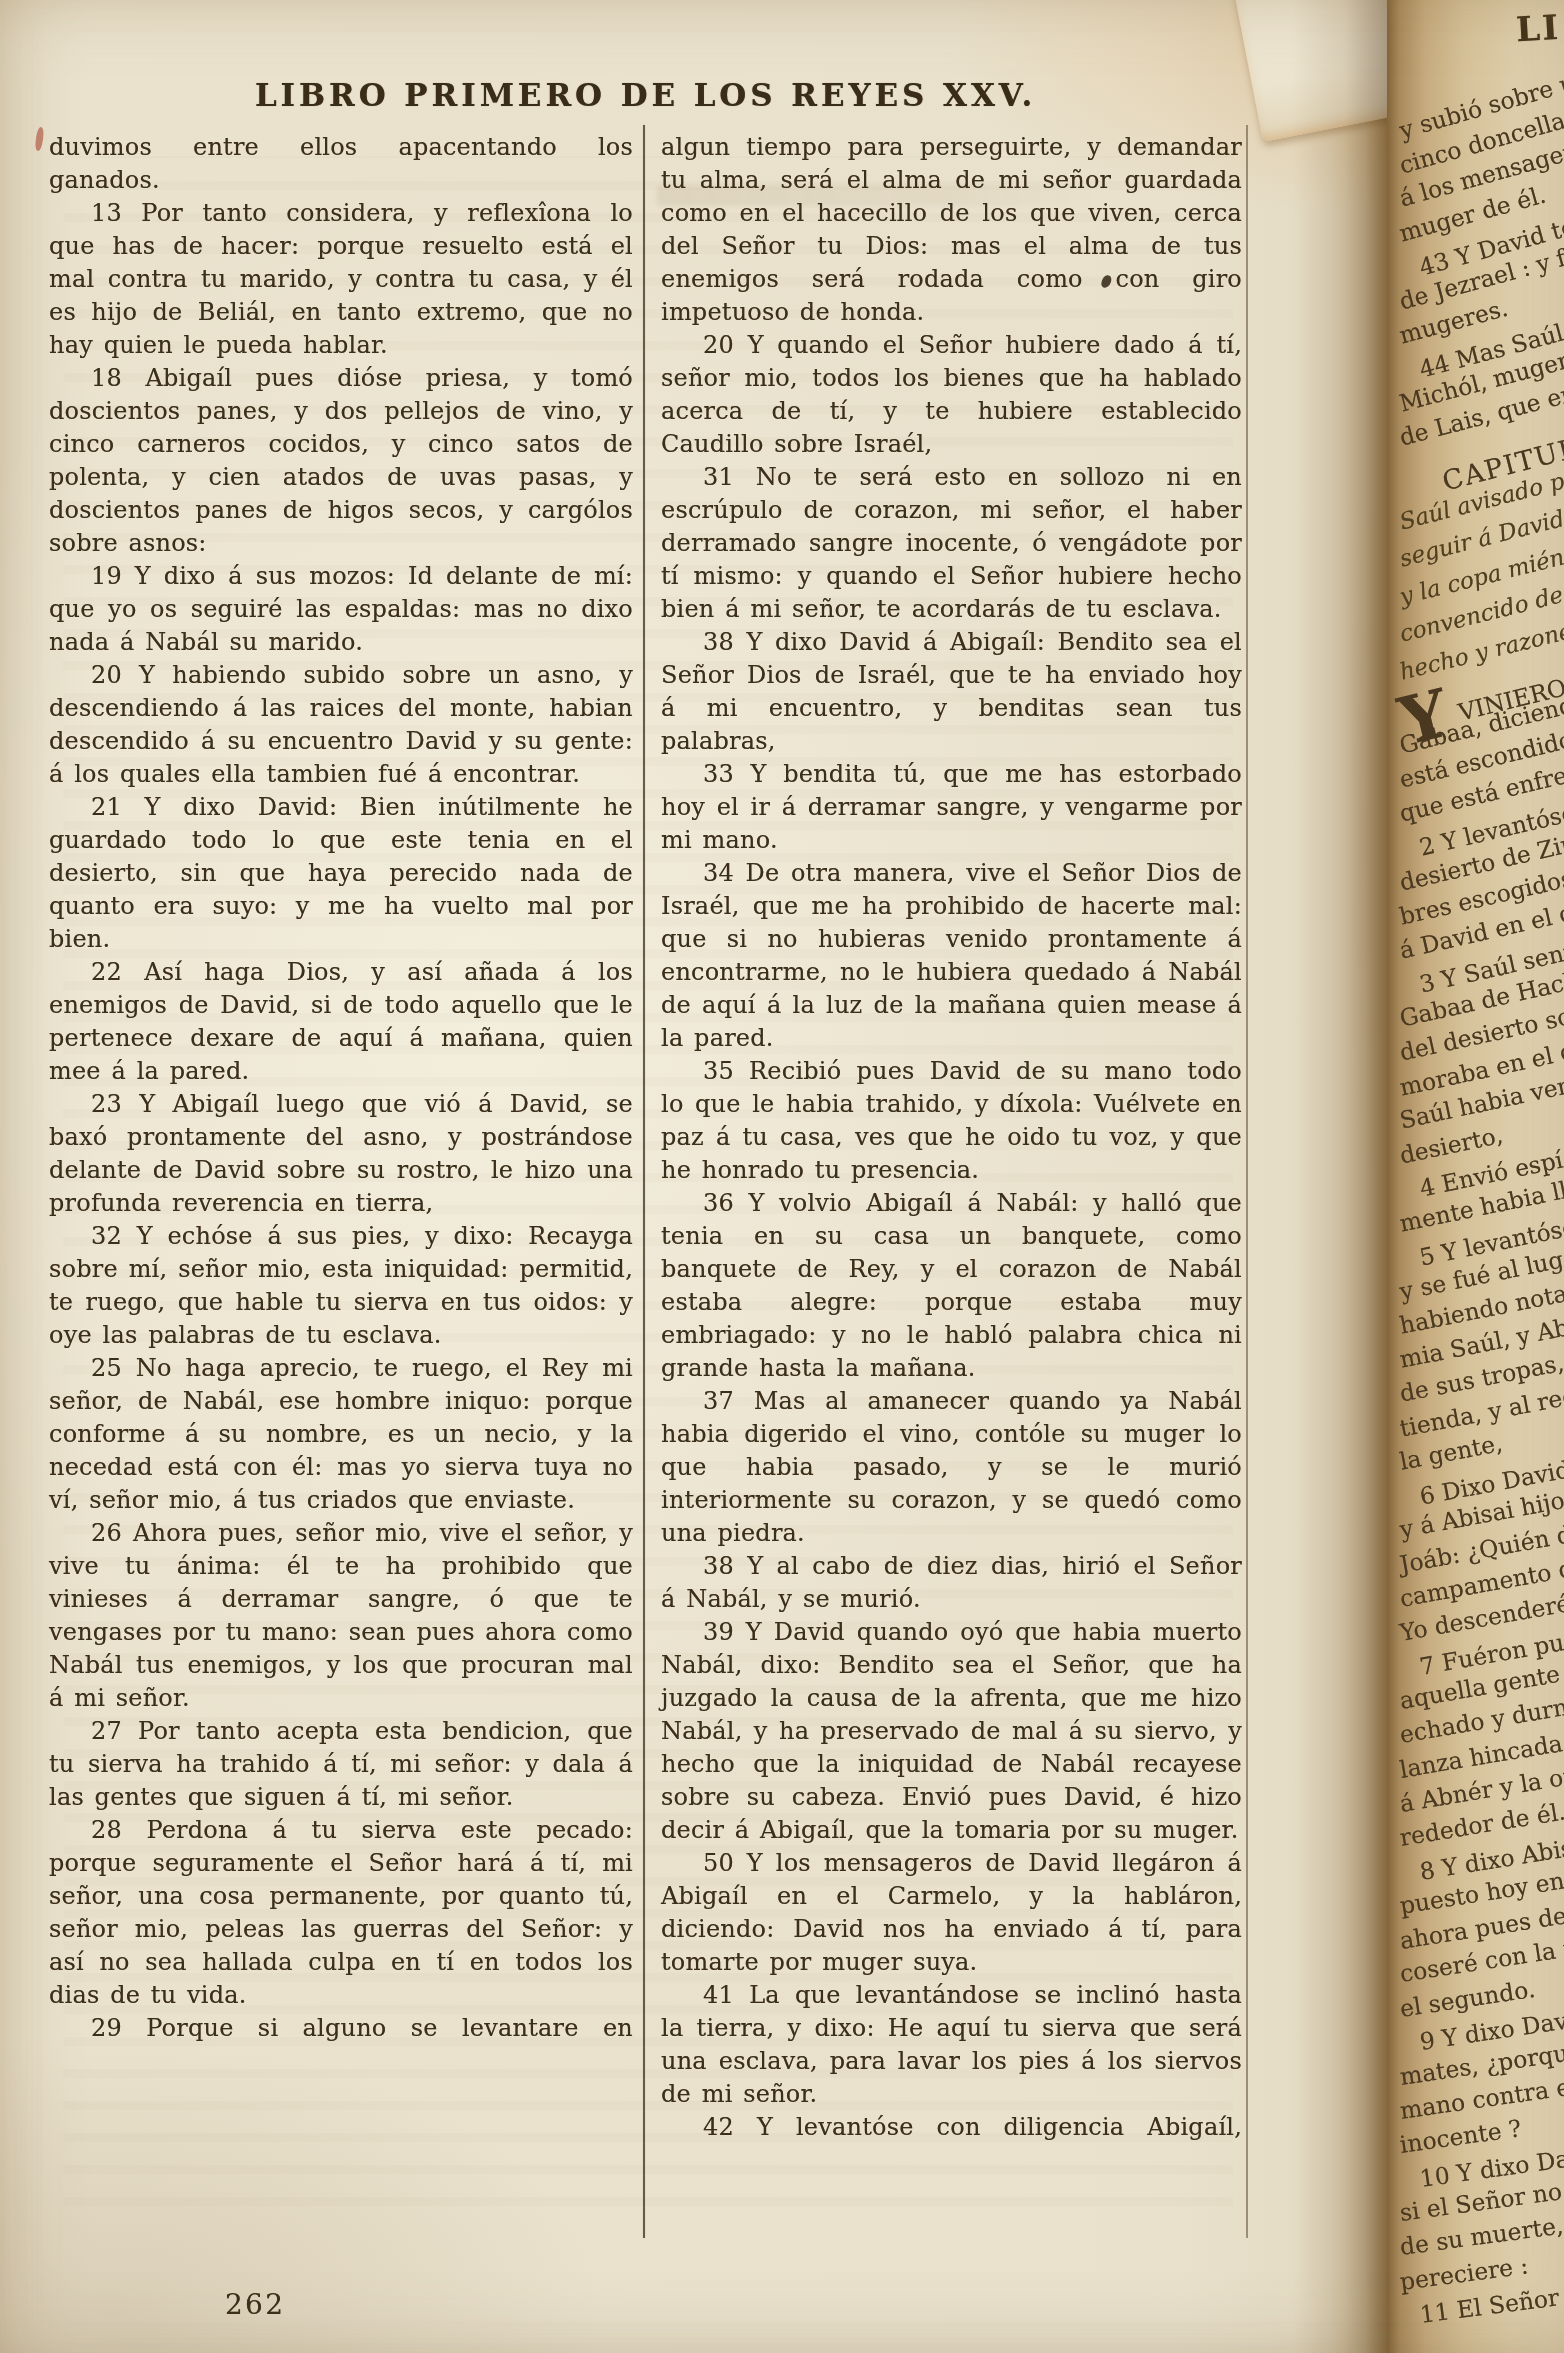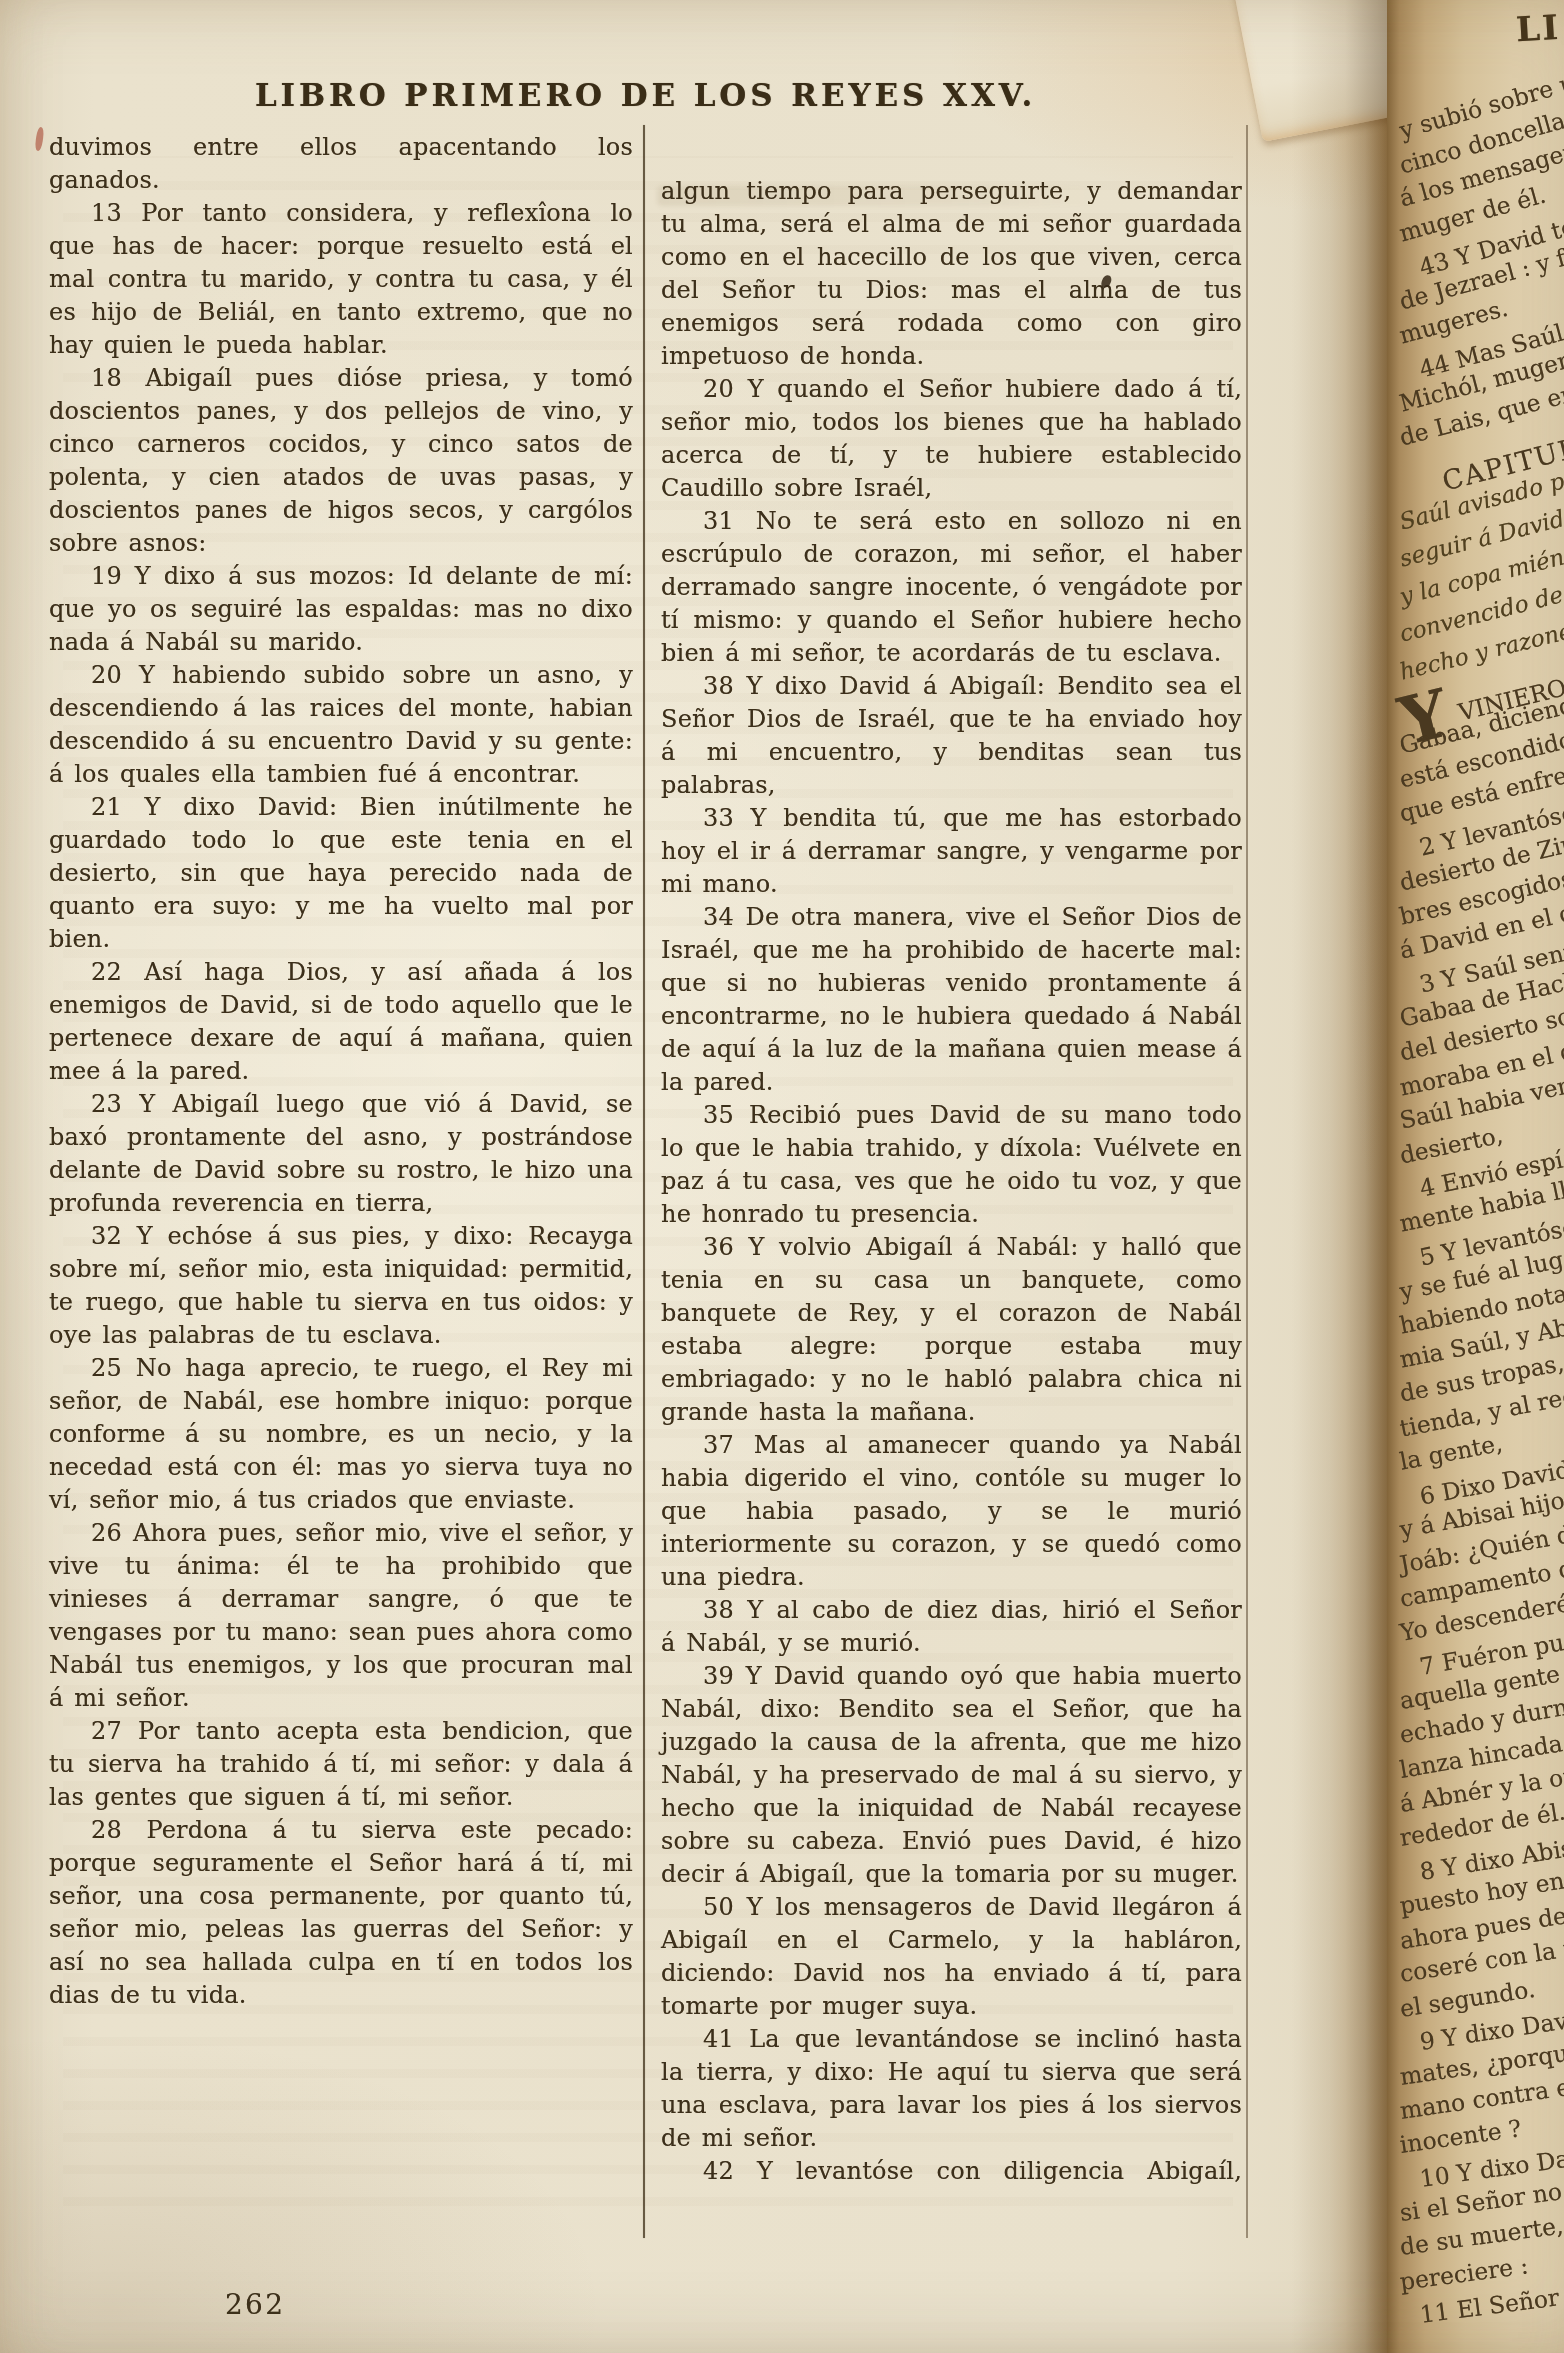--- a/index.html
+++ b/index.html
@@ -33,21 +33,21 @@
     background:repeating-linear-gradient(0deg, rgba(125,100,60,.055) 0 9.4px, rgba(125,100,60,0) 9.4px 32px);
     opacity:.55;
   }
   
   .col{
     position:absolute;top:131px;color:#3c2f1a;font-size:24px;line-height:33px;
     text-align:justify;word-spacing:.12em;letter-spacing:0.2px;
     text-shadow:0 0 0.5px rgba(60,46,26,.5);
   }
   .col-left{left:49px;width:584px;height:2160px;}
-  .col-right{left:661px;width:581px;height:2113px;margin-top:44px;}
+  .col-right{left:661px;width:581px;height:2113px;}
   .verse{margin:0;text-indent:42px;}
   .verse.noindent{text-indent:0;}
   .verse.cut{text-align-last:justify;}
   
   .divider{position:absolute;left:643px;top:125px;width:2.3px;height:2113px;background:rgba(66,51,28,.78);box-shadow:0 0 0.8px rgba(66,51,28,.6);}
   .right-rule{position:absolute;left:1246px;top:125px;width:1.6px;height:2113px;background:rgba(80,60,35,.5);}
   
   .page-number{position:absolute;left:225px;top:2288px;font-size:28px;letter-spacing:2.3px;color:#3c2f1a;text-shadow:0 0 0.5px rgba(60,46,26,.5);}
   
   .fold-shadow{
@@ -100,20 +100,21 @@
       <p class="verse">19 Y dixo á sus mozos: Id delante de mí: que yo os seguiré las espaldas: mas no dixo nada á Nabál su marido.</p>
       <p class="verse">20 Y habiendo subido sobre un asno, y descendiendo á las raices del monte, habian descendido á su encuentro David y su gente: á los quales ella tambien fué á encontrar.</p>
       <p class="verse">21 Y dixo David: Bien inútilmente he guardado todo lo que este tenia en el desierto, sin que haya perecido nada de quanto era suyo: y me ha vuelto mal por bien.</p>
       <p class="verse">22 Así haga Dios, y así añada á los enemigos de David, si de todo aquello que le pertenece dexare de aquí á mañana, quien mee á la pared.</p>
       <p class="verse">23 Y Abigaíl luego que vió á David, se baxó prontamente del asno, y postrándose delante de David sobre su rostro, le hizo una profunda reverencia en tierra,</p>
       <p class="verse">32 Y echóse á sus pies, y dixo: Recayga sobre mí, señor mio, esta iniquidad: permitid, te ruego, que hable tu sierva en tus oidos: y oye las palabras de tu esclava.</p>
       <p class="verse">25 No haga aprecio, te ruego, el Rey mi señor, de Nabál, ese hombre iniquo: porque conforme á su nombre, es un necio, y la necedad está con él: mas yo sierva tuya no ví, señor mio, á tus criados que enviaste.</p>
       <p class="verse">26 Ahora pues, señor mio, vive el señor, y vive tu ánima: él te ha prohibido que vinieses á derramar sangre, ó que te vengases por tu mano: sean pues ahora como Nabál tus enemigos, y los que procuran mal á mi señor.</p>
       <p class="verse">27 Por tanto acepta esta bendicion, que tu sierva ha trahido á tí, mi señor: y dala á las gentes que siguen á tí, mi señor.</p>
       <p class="verse">28 Perdona á tu sierva este pecado: porque seguramente el Señor hará á tí, mi señor, una cosa permanente, por quanto tú, señor mio, peleas las guerras del Señor: y así no sea hallada culpa en tí en todos los dias de tu vida.</p>
+      <p class="verse cut">29 Porque si alguno se levantare en</p>
     </div>
 
   <div class="divider"></div>
   <div class="right-rule"></div>
 
   <div class="col col-right">
 
   <p class="verse noindent">algun tiempo para perseguirte, y demandar tu alma, será el alma de mi señor guardada como en el hacecillo de los que viven, cerca del Señor tu Dios: mas el alma de tus enemigos será rodada como con giro impetuoso de honda.</p>
       <p class="verse">20 Y quando el Señor hubiere dado á tí, señor mio, todos los bienes que ha hablado acerca de tí, y te hubiere establecido Caudillo sobre Israél,</p>
       <p class="verse">31 No te será esto en sollozo ni en escrúpulo de corazon, mi señor, el haber derramado sangre inocente, ó vengádote por tí mismo: y quando el Señor hubiere hecho bien á mi señor, te acordarás de tu esclava.</p>

